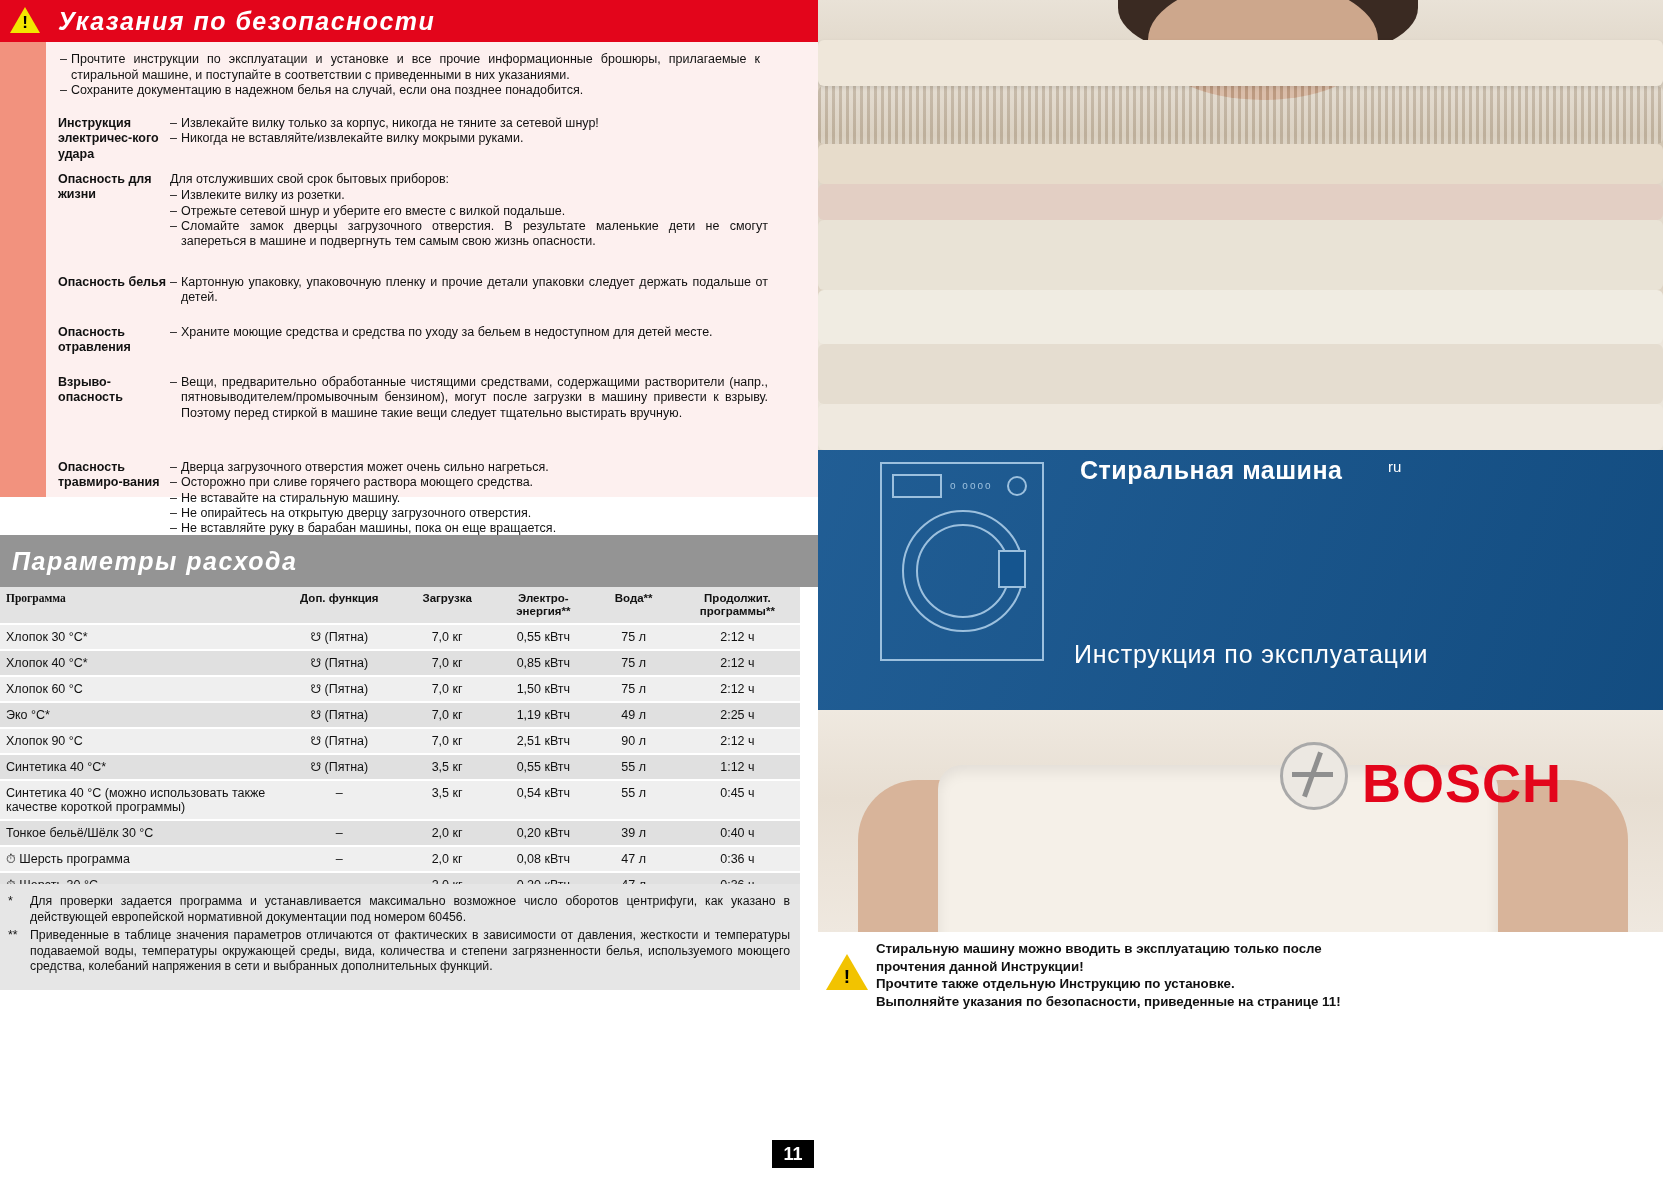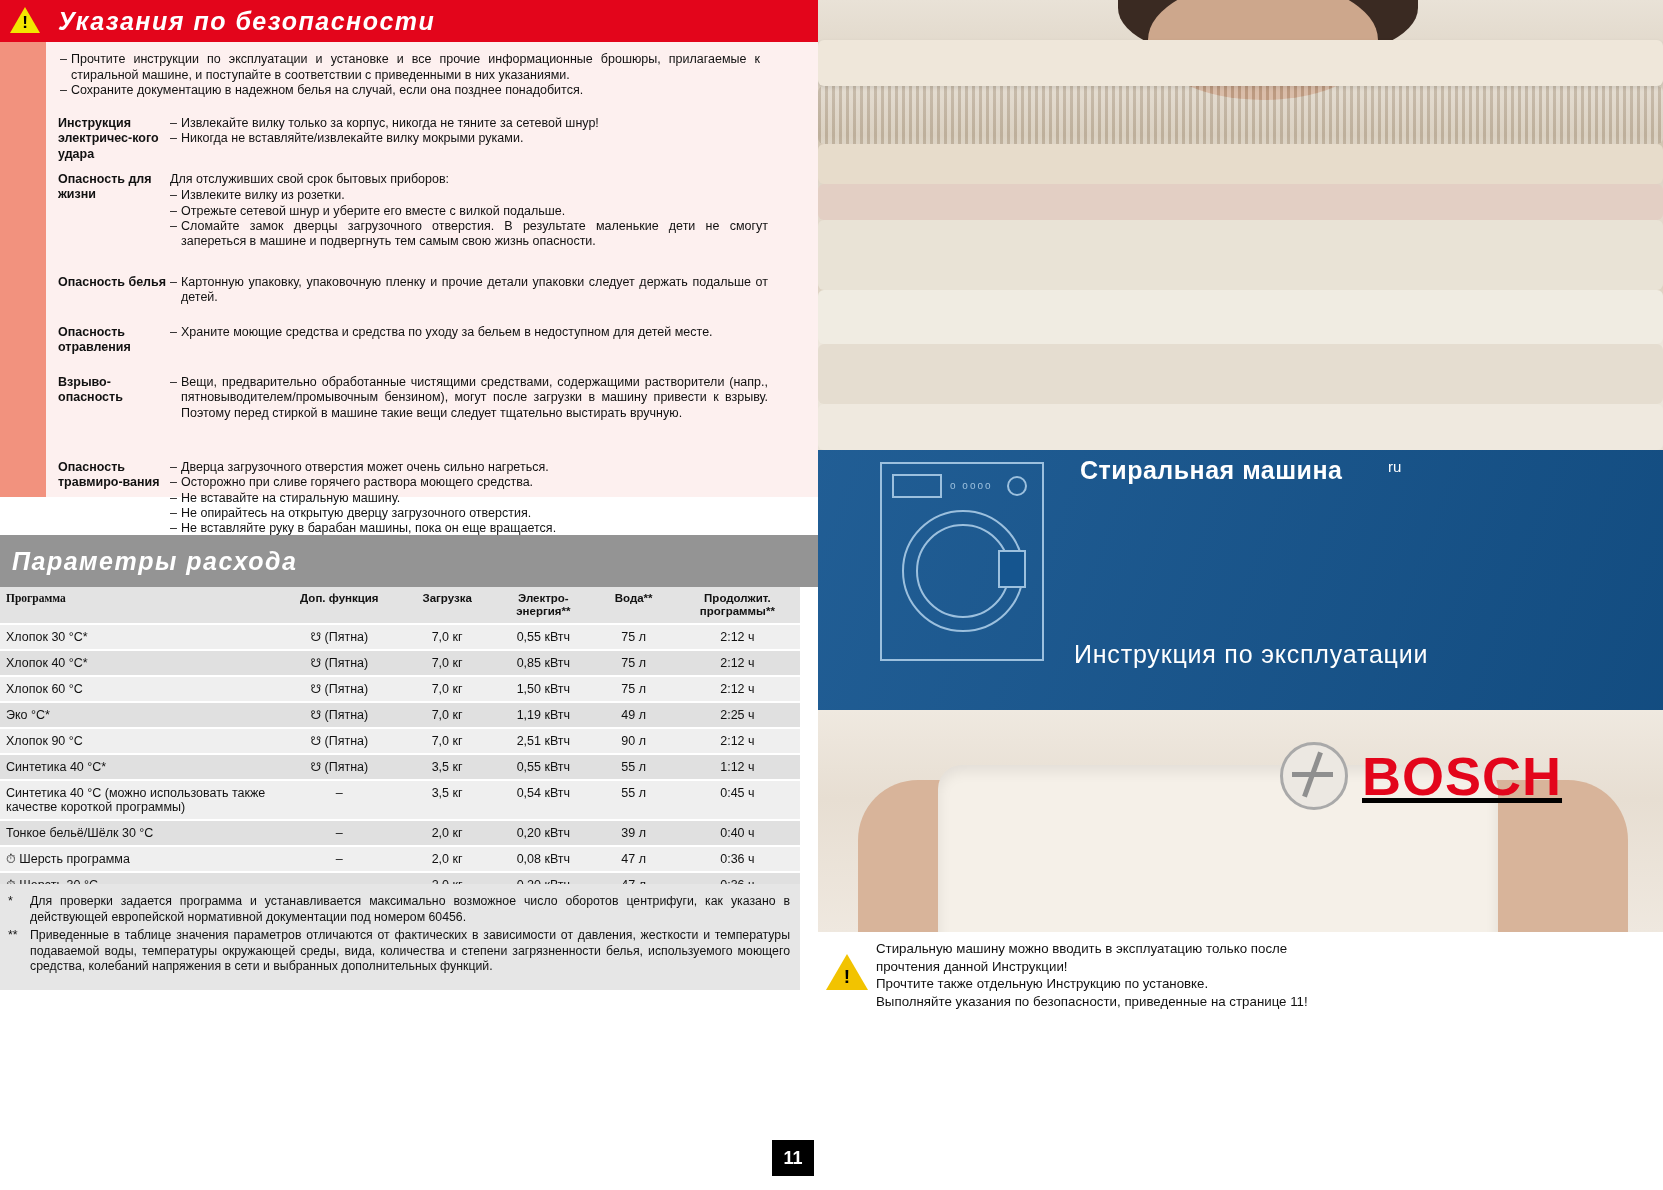--- a/index.html
+++ b/index.html
@@ -174,21 +174,21 @@
     box-sizing: border-box;
   }
   .fn-row { display: flex; margin-bottom: 3px; }
   .fn-row .mark { width: 22px; flex: none; }
   .fn-row .fn-txt { flex: 1; text-align: justify; }
 
   
   #page-number {
     position: absolute;
     left: 772px; top: 1140px;
-    width: 42px; height: 36px;
+    width: 42px; height: 28px;
     background: #000;
     color: #fff;
     font-size: 18px;
     font-weight: bold;
     display: flex;
     align-items: center;
     justify-content: center;
   }
 
   
@@ -320,22 +320,21 @@
   #cloth-mid {
     position: absolute; left: 120px; top: 55px;
     width: 560px; height: 200px;
     background: #f5f0e8; border-radius: 24px;
     box-shadow: 0 6px 14px rgba(0,0,0,.08) inset;
   }
   #bosch-logo {
     position: absolute;
     left: 462px; top: 32px;
     display: flex;
-    align-items: center;
-    text-decoration: underline;
+    align-items: flex-end;
   }
   #bosch-mark {
     width: 62px; height: 62px;
     border-radius: 50%;
     border: 3px solid #a9a9a9;
     position: relative;
     background: #ece8e2;
   }
   #bosch-mark::before {
     content: "";
@@ -385,21 +384,21 @@
   }
   #notice-icon .tri-bang {
     position: absolute; left: -21px; top: 12px; width: 42px;
     text-align: center; color: #000; font-size: 19px; font-weight: bold;
   }
   #notice-text {
     flex: 1;
     font-size: 13.3px;
     line-height: 17.5px;
     color: #111;
-    font-weight: normal;
+    font-weight: bold;
     padding-right: 30px;
   }
   .notice-line { display: block; }
 </style>
 </head>
 <body>
 
 <div id="left-page">
 
   <div id="safety-header">

